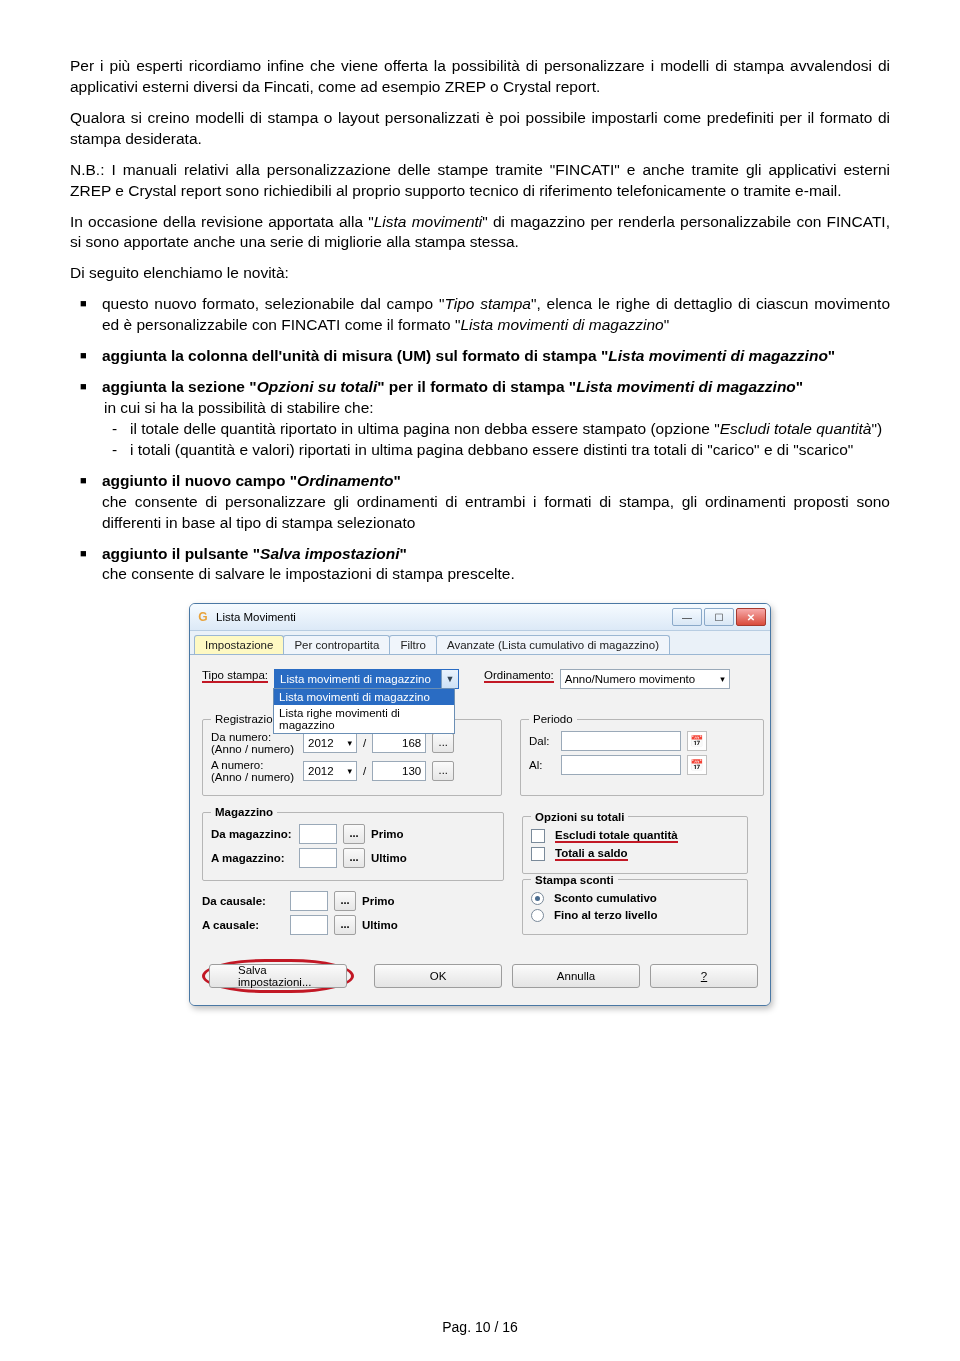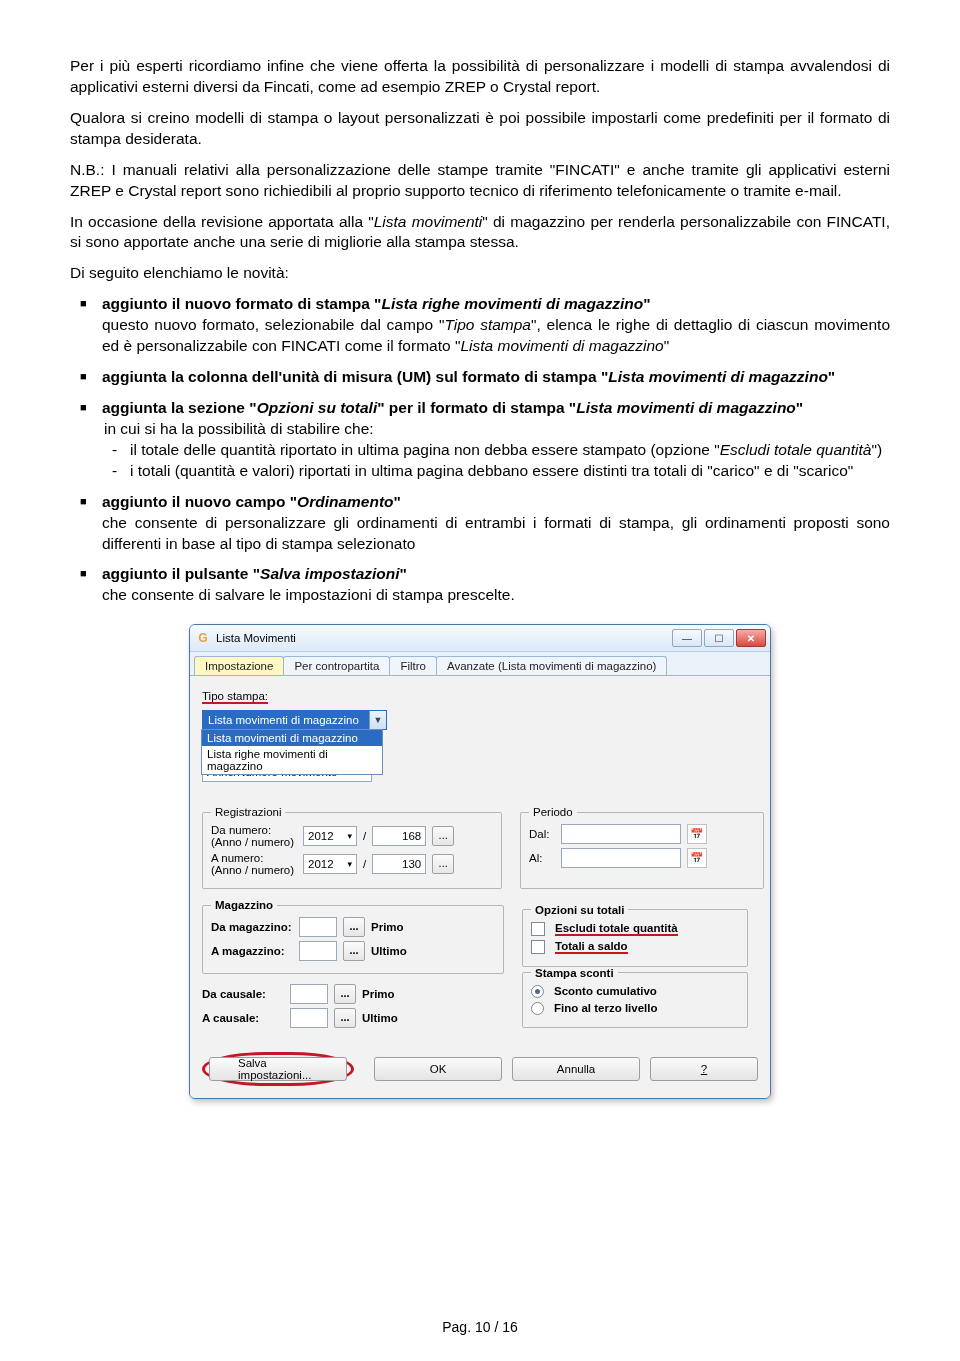--- a/index.html
+++ b/index.html
@@ -150,21 +150,20 @@
   <span class="nb">N.B.: I manuali relativi alla personalizzazione delle stampe tramite "FINCATI" e anche tramite gli applicativi esterni ZREP e Crystal report sono richiedibili al proprio supporto tecnico di riferimento telefonicamente o tramite e-mail.</span>
 
 
   <p>
     <span>In occasione della revisione apportata alla "</span><span class="i">Lista movimenti</span><span>" di magazzino per renderla personalizzabile con FINCATI, si sono apportate anche una serie di migliorie alla stampa stessa.</span>
   </p>
   <p>Di seguito elenchiamo le novità:</p>
 
   <ul class="bullets">
     <li>
-      <span class="b"><span>aggiunto il nuovo formato di stampa "</span><span class="i">Lista righe movimenti di magazzino</span><span>"</span></span>
       <div style="text-align:justify;"><span>questo nuovo formato, selezionabile dal campo "</span><span class="i">Tipo stampa</span><span>", elenca le righe di dettaglio di ciascun movimento ed è personalizzabile con FINCATI come il formato "</span><span class="i">Lista movimenti di magazzino</span><span>"</span></div>
     </li>
     <li>
       <span class="b"><span>aggiunta la colonna dell'unità di misura (UM) sul formato di stampa "</span><span class="i">Lista movimenti di magazzino</span><span>"</span></span>
     </li>
     <li>
       <span class="b"><span>aggiunta la sezione "</span><span class="i">Opzioni su totali</span><span>" per il formato di stampa "</span><span class="i">Lista movimenti di magazzino</span><span>"</span></span>
       <div style="padding-left:2px;">in cui si ha la possibilità di stabilire che:</div>
       <div class="dash" style="position:relative;"><span>il totale delle quantità riportato in ultima pagina non debba essere stampato (opzione "</span><span class="i">Escludi totale quantità</span><span>")</span></div>
       <div class="dash" style="position:relative;">i totali (quantità e valori) riportati in ultima pagina debbano essere distinti tra totali di "carico" e  di "scarico"</div>
@@ -189,26 +188,26 @@
           <span class="win-btn">—</span>
           <span class="win-btn">☐</span>
           <span class="win-btn close">✕</span>
         </div>
       </div>
 
       <div class="tabs">
         <div class="tab active">Impostazione</div>
         <div class="tab">Per contropartita</div>
         <div class="tab">Filtro</div>
-        <div class="tab">Avanzate (Lista movimenti di magazzino)</div>
+        <div class="tab">Avanzate (Lista cumulativo di magazzino)</div>
       </div>
 
       <div class="dialog-body">
 
-        <div class="row" style="margin-bottom:10px; align-items:flex-start;flex-direction:column;">
+        <div class="row" style="margin-bottom:10px; align-items:flex-start;">
           <span class="lbl underline-red">Tipo stampa:</span>
           <span style="position:relative; width:180px;">
             <span class="combo sel" style="width:160px;">
               <span>Lista movimenti di magazzino</span>
               <span class="chev">▼</span>
             </span>
             <div class="dropdown-open" style="width:180px;">
               <div class="hl">Lista movimenti di magazzino</div>
               <div>Lista righe movimenti di magazzino</div>
             </div>

